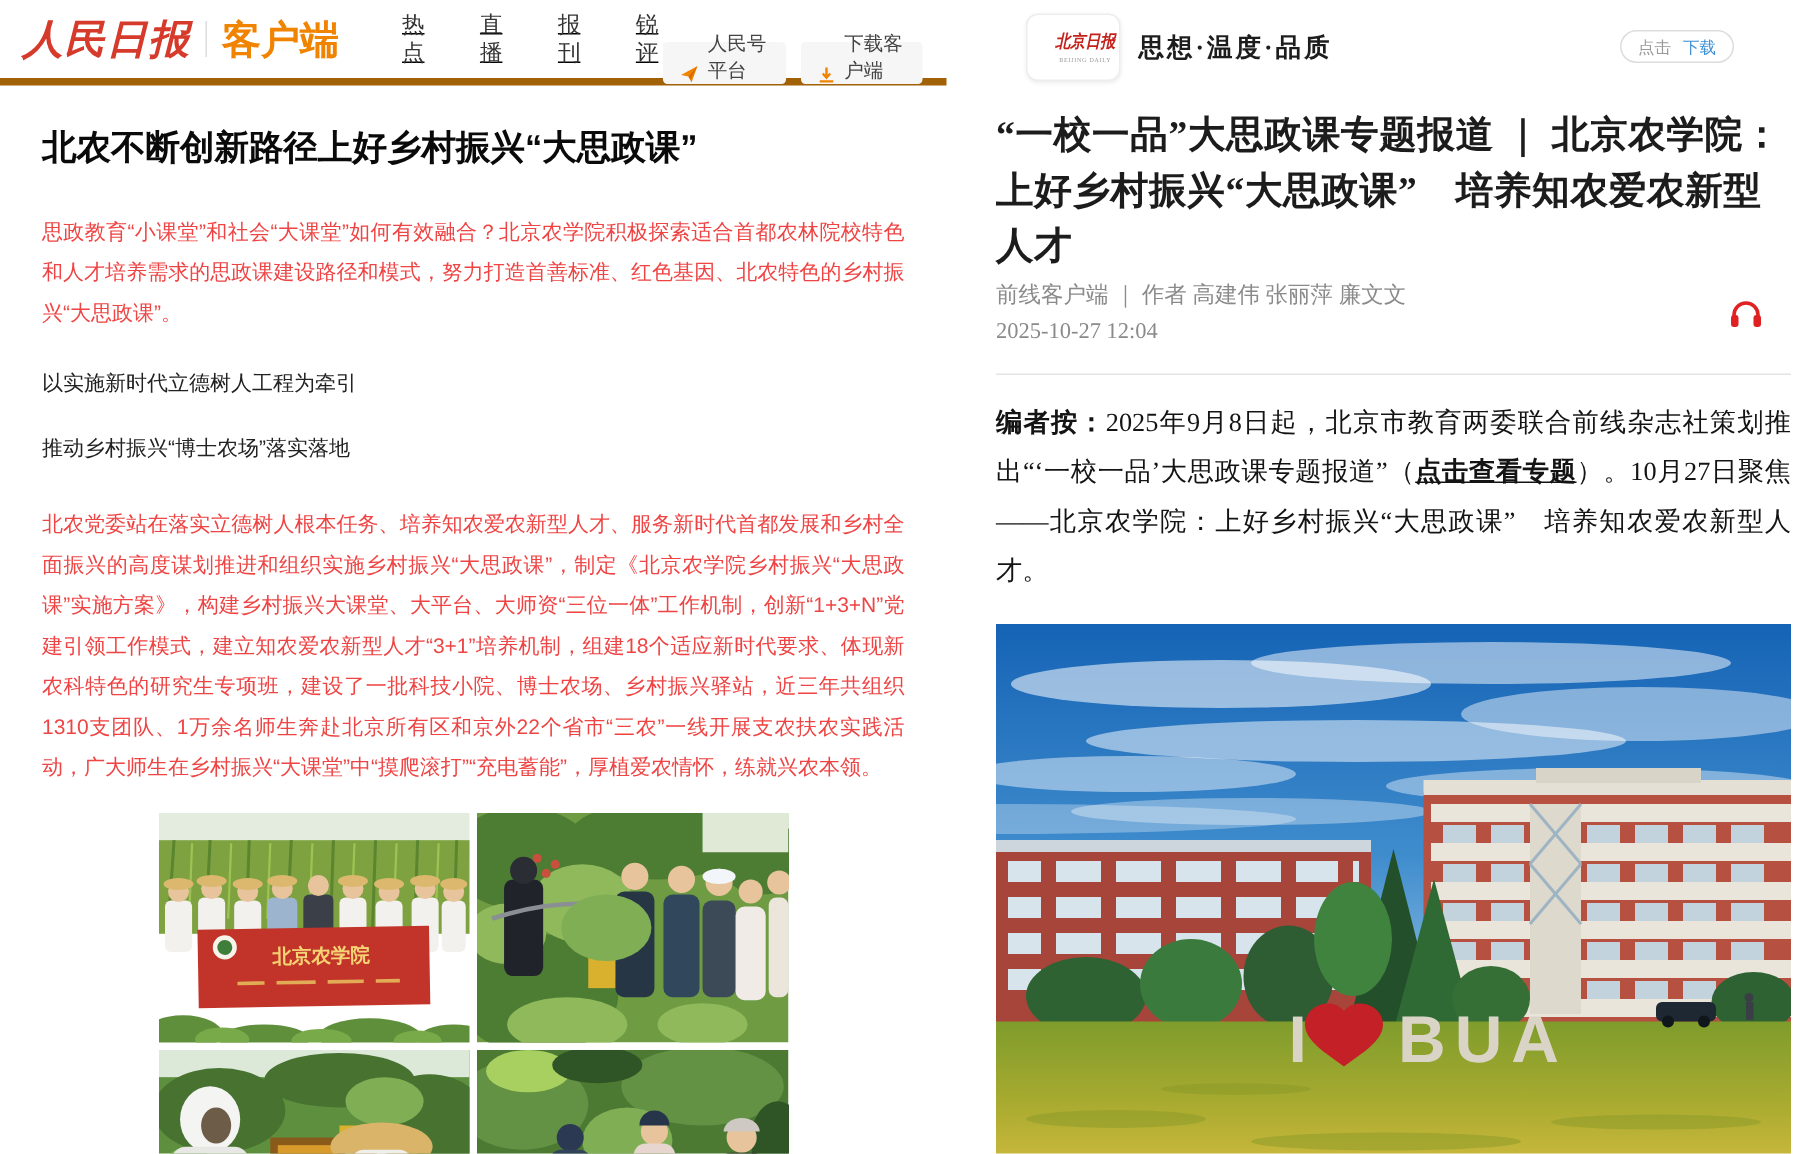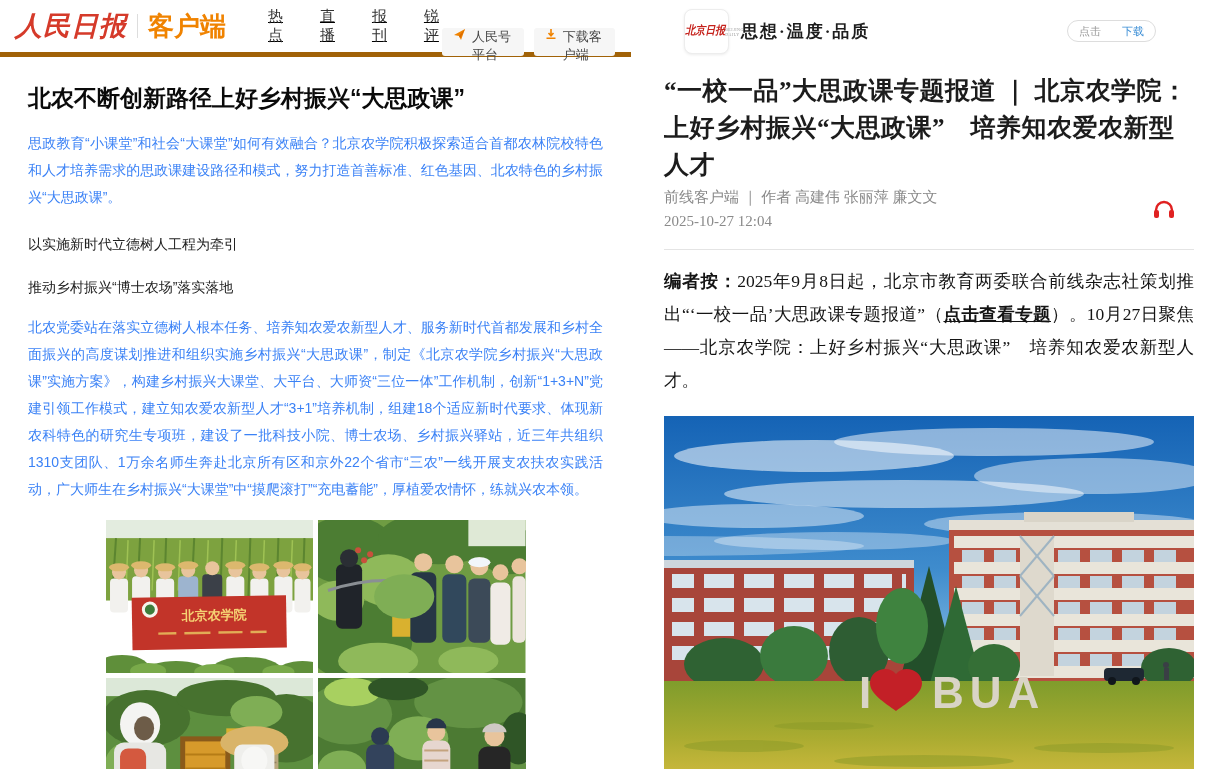--- a/index.html
+++ b/index.html
@@ -13,48 +13,48 @@
   .pd-header { height:57px; display:flex; align-items:center; padding:0 16px 0 15px;
                border-bottom:5px solid #a16207; }
   .pd-logo { display:flex; align-items:baseline; white-space:nowrap; }
   .pd-logo-name { font-family:"Liberation Serif", serif; font-weight:bold; font-style:italic;
                   font-size:27px; color:#d53a2a; letter-spacing:1px; }
   .pd-logo-divider { width:1px; height:24px; background:#ddd; margin:0 10px; align-self:center; }
   .pd-logo-product { font-size:26px; font-weight:bold; color:#f08300; }
   .pd-nav { display:flex; gap:34px; margin-left:42px;text-decoration:underline; }
   .pd-nav-item { font-size:15px; color:#333; cursor:pointer; }
   .pd-header-actions { margin-left:auto; display:flex; gap:10px; }
-  .pd-btn { display:flex; align-items:flex-start; gap:6px; height:28px; padding:0 11px;
+  .pd-btn { display:flex; align-items:flex-end; gap:6px; height:28px; padding:0 11px;
             background:#f6f6f6; border-radius:3px; font-size:13px; color:#444; cursor:pointer;margin-top:32px; }
   .pd-btn svg { display:block; }
 
   .pd-article { padding:26px 28px 0 28px; }
   .pd-title { font-size:23px; line-height:30px; color:#0a0a0a; font-weight:bold; }
   .pd-meta { margin-top:15px; font-size:12.5px; color:#9a9a9a; }
   .pd-meta span { margin-right:16px; }
-  .pd-p { margin-top:17px; font-size:14px; line-height:27px; color:#3b82f6; text-align:justify; }
+  .pd-p { margin-top:28px; font-size:14px; line-height:27px; color:#ef4444; text-align:justify; }
   .pd-sub { margin-top:25px; font-size:14px; color:#222; font-weight:normal; }
   .pd-collage { width:420px; margin:17px auto 0; display:grid;
                 grid-template-columns:1fr 1fr; grid-template-rows:153px 153px; gap:5px; }
   .pd-collage svg { display:block; width:100%; height:100%; }
 
   
   .panel-right { position:absolute; left:664px; top:0; width:530px; height:769px; background:#fff;
                  font-family:"Liberation Serif", serif; }
   .bd-header { display:flex; align-items:center; padding-top:8px; height:54px; }
-  .bd-logo-card { width:45px; height:45px; background:#fff; border:1px solid #ededed;
+  .bd-logo-card { width:63px; height:45px; background:#fff; border:1px solid #ededed;
                   border-radius:8px; box-shadow:0 1px 3px rgba(0,0,0,.08);
-                  display:flex; flex-direction:row; align-items:center; justify-content:center;
+                  display:flex; flex-direction:column; align-items:center; justify-content:center;
                   margin-left:20px;padding-left:16px; }
   .bd-logo-name { font-size:10px; font-weight:bold; color:#c5211b; font-style:italic;
                   white-space:nowrap; transform:scaleY(1.15); }
   .bd-logo-sub { font-size:4px; color:#999; letter-spacing:.5px; margin-top:2px; }
   .bd-tagline { margin-left:12px; font-size:17px; color:#1d1d1d; letter-spacing:2px; font-weight:bold; }
   .bd-pill { margin-left:auto; margin-right:38px; height:22px; padding:0 11px; border:1px solid #ddd;
-             border-radius:11px; display:flex; align-items:center; gap:21px; font-size:11px;
+             border-radius:11px; display:flex; align-items:center; gap:8px; font-size:11px;
              cursor:pointer; background:#fff; font-family:"Liberation Sans", sans-serif; }
   .bd-pill .pfx { color:#999; }
   .bd-pill .act { color:#3d8fd6; }
 
   .bd-article { padding:0 0 0 0; }
   .bd-title { margin-top:18px; font-size:25px; line-height:37px; color:#1c1c1c; font-weight:600;
               letter-spacing:.5px; }
   .bd-meta { margin-top:2px; position:relative; }
   .bd-byline { font-size:15px; color:#8a8a8a; line-height:24px; }
   .bd-datetime { font-size:15px; color:#8a8a8a; line-height:24px; }

